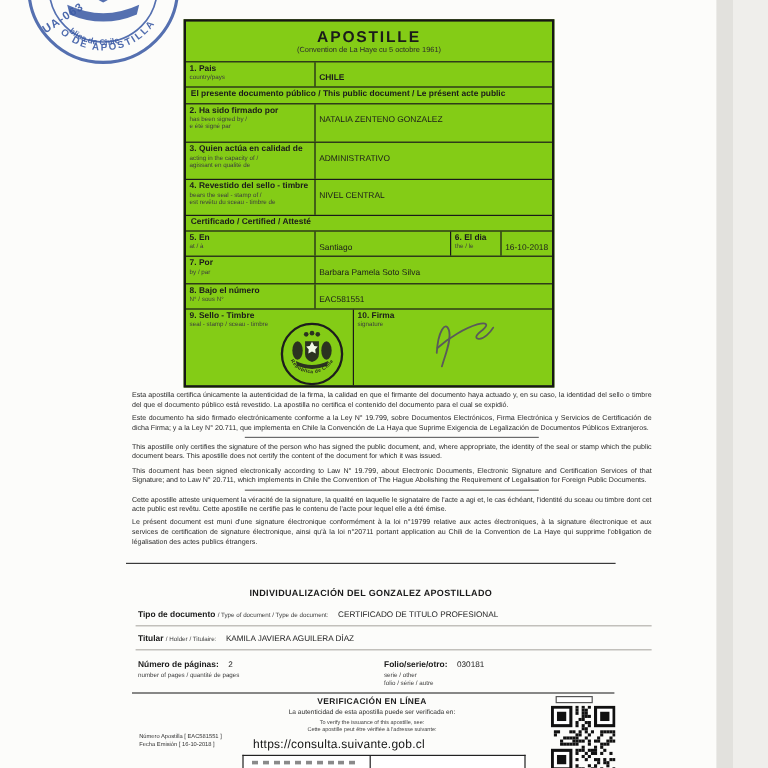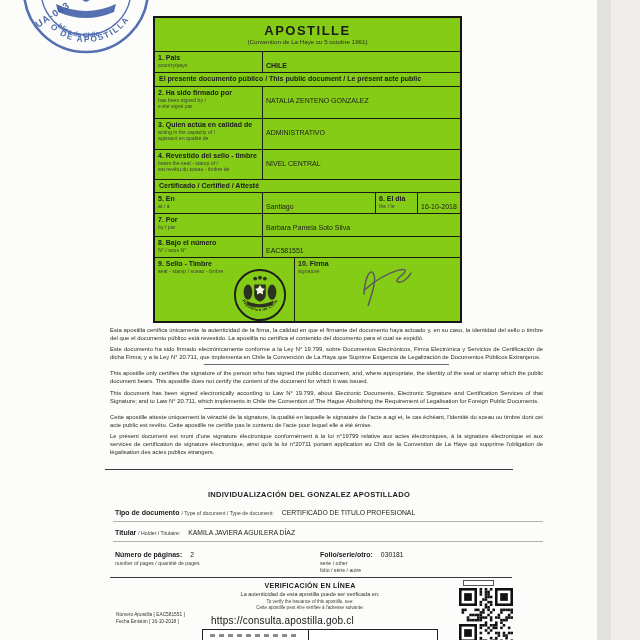--- a/index.html
+++ b/index.html
@@ -259,21 +259,21 @@
   <div class="subline" style="left:320px;top:567px">folio / série / autre</div>
 
   <div class="hr2"></div>
 
   <div class="verif">
     <div class="vt">VERIFICACIÓN EN LÍNEA</div>
     <div class="v1">La autenticidad de esta apostilla puede ser verificada en:</div>
     <div class="v2">To verify the issuance of this apostille, see:</div>
     <div class="v2">Cette apostille peut être vérifiée à l'adresse suivante:</div>
   </div>
-  <div class="url">https://consulta.apostilla.gob.cl</div>
+  <div class="url">https://consulta.suivante.gob.cl</div>
 
   <div class="numblock">
     <div>Número Apostilla [ EAC581551 ]</div>
     <div>Fecha Emisión [ 16-10-2018 ]</div>
   </div>
 
   <div class="mini-rect"></div>
 
   <div class="qr-wrap">
     <svg viewBox="0 0 63 63" width="54" height="54">

